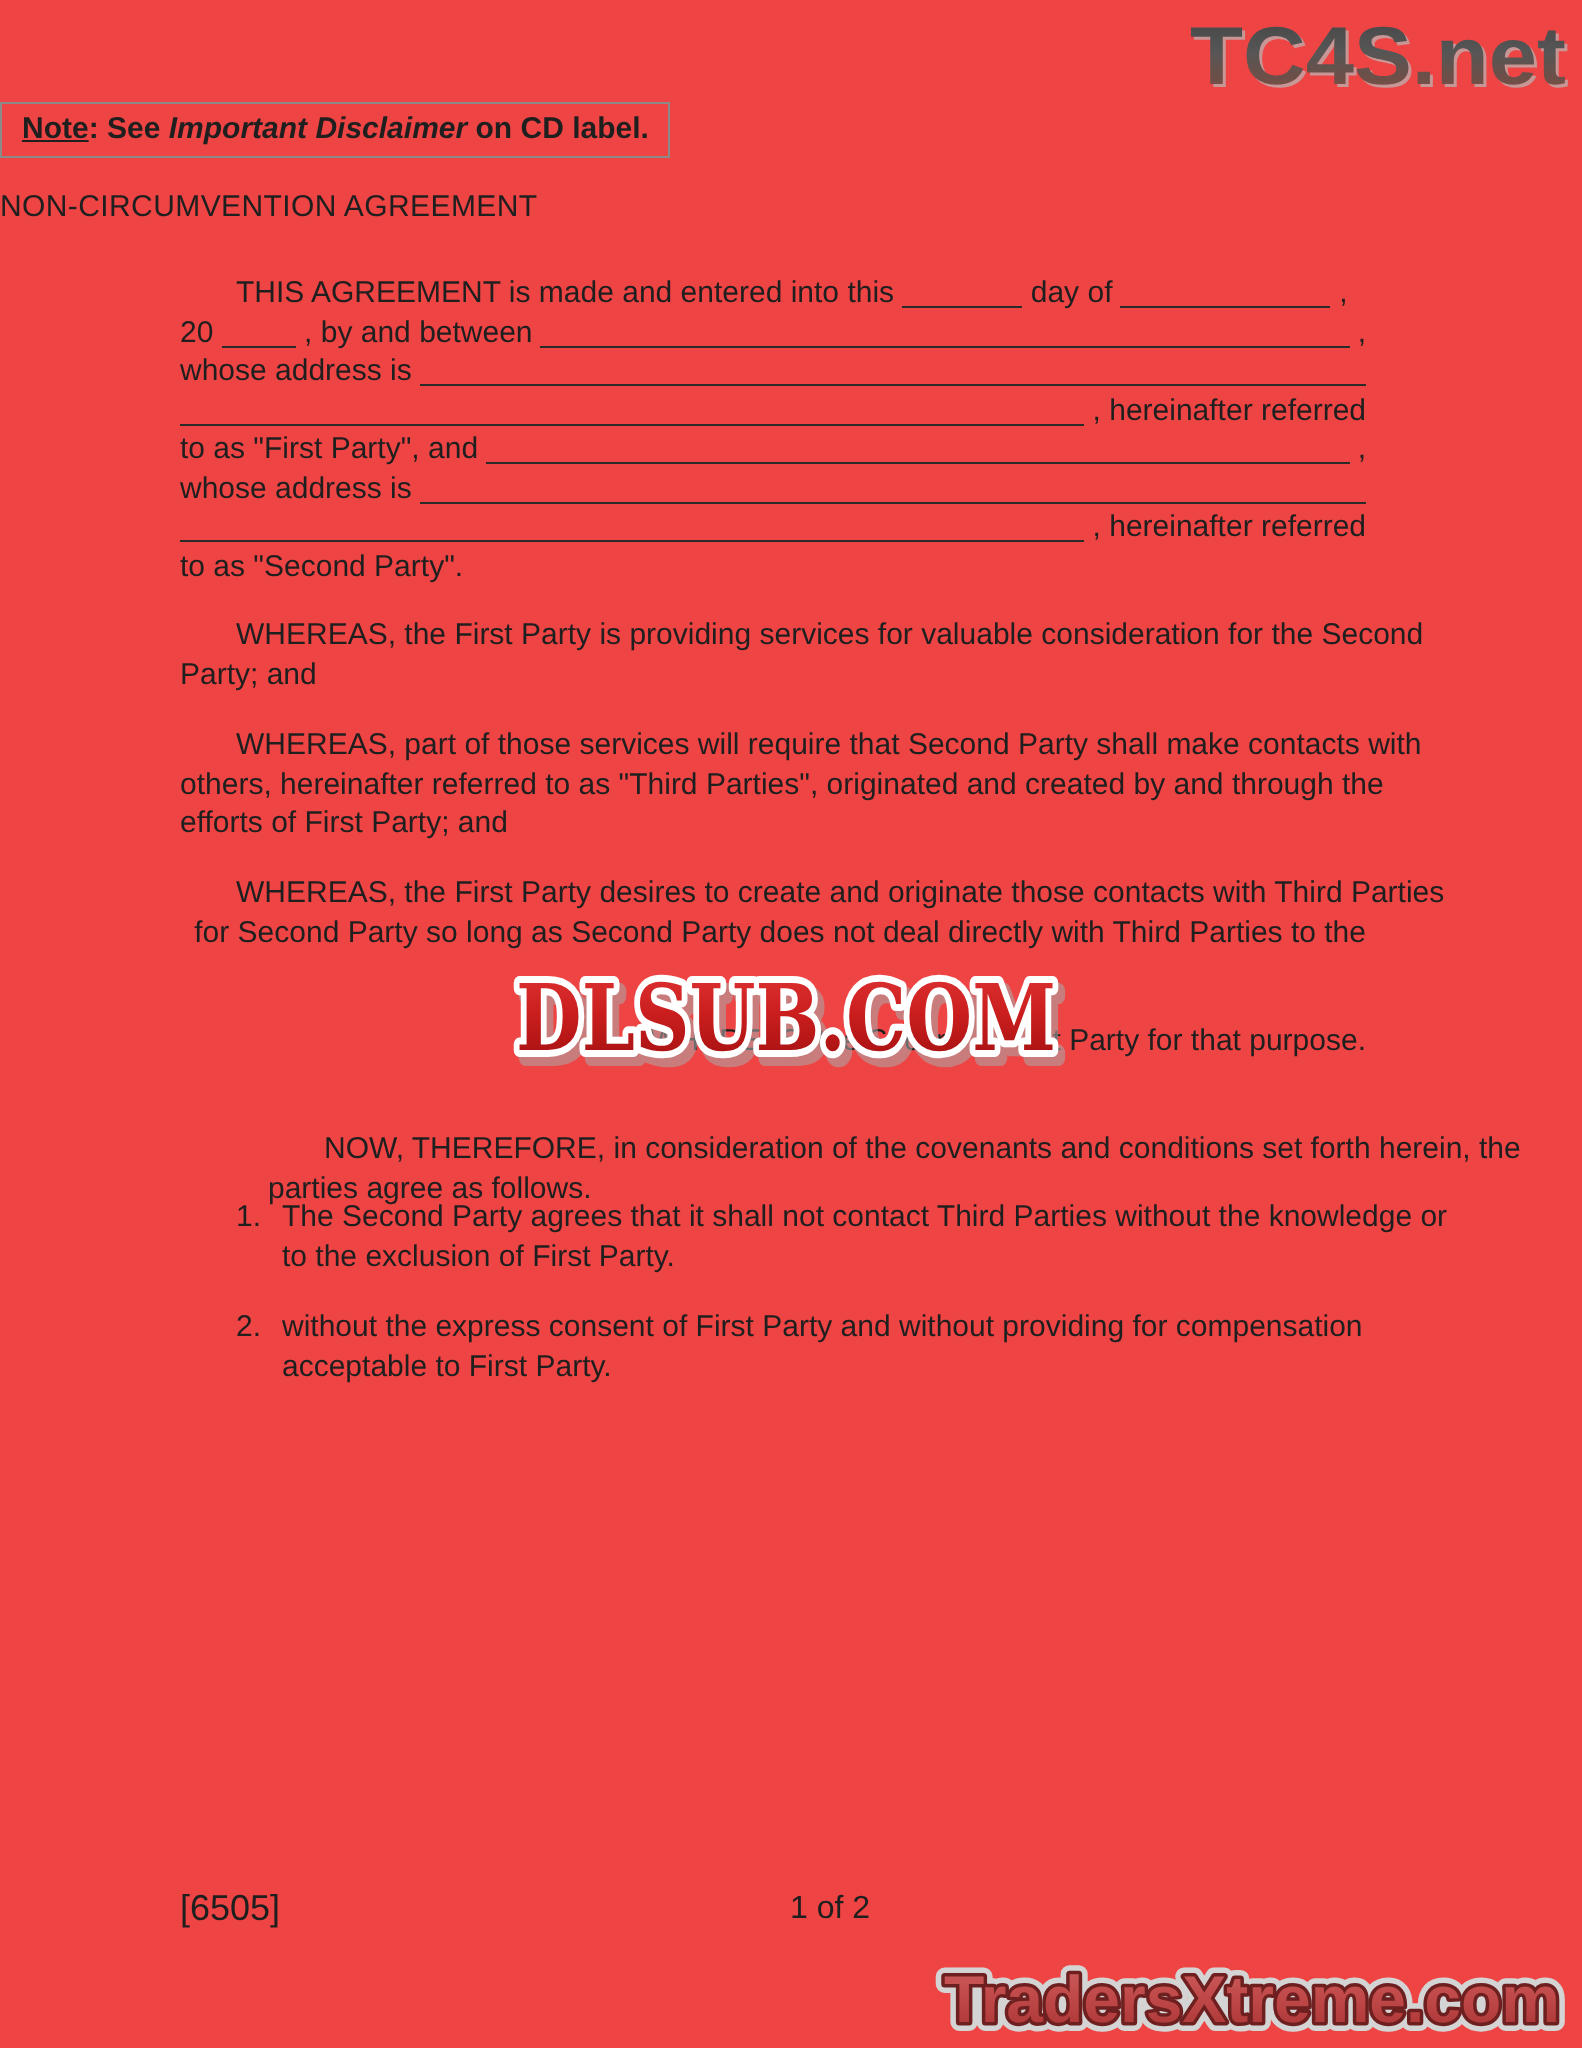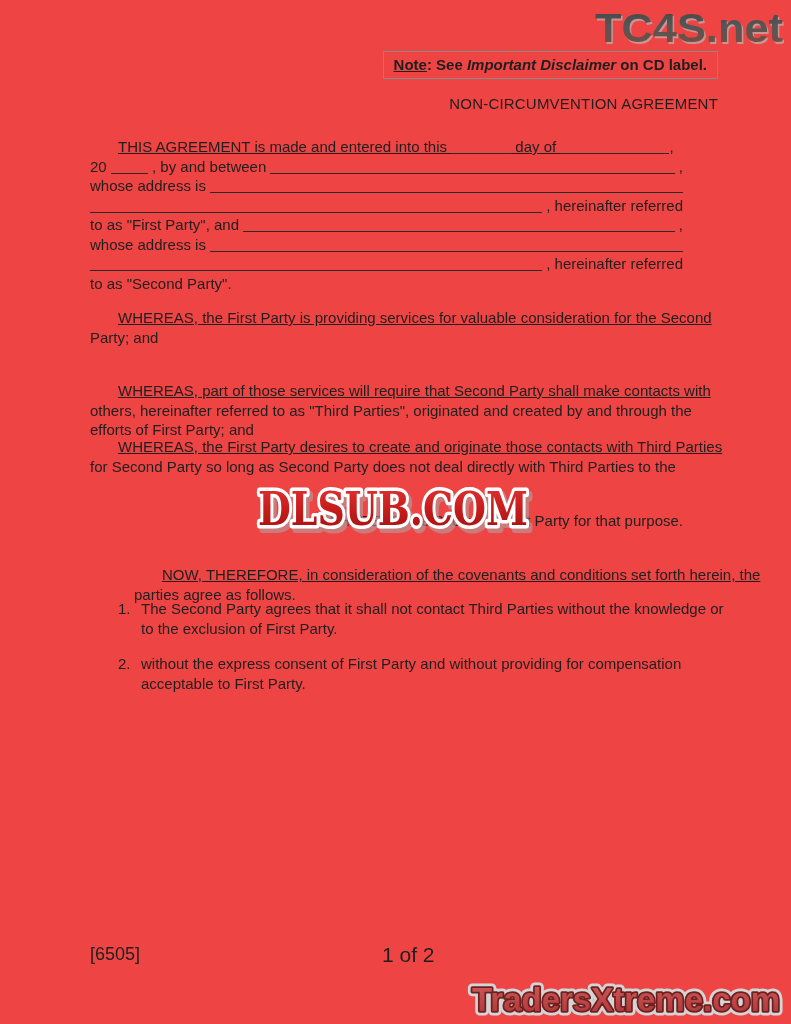--- a/index.html
+++ b/index.html
@@ -7,21 +7,21 @@
   body {
     background:#ffffff;
     font-family:"Liberation Sans", sans-serif;
     color:#1f1f1f;
     position:relative;
     overflow:hidden;
   }
   .page { position:absolute; inset:0; background:#ef4444; }
 
   
-  .center-row { position:absolute; left:0; width:718px; text-align:right; }
+  .center-row { position:absolute; left:0; width:718px; text-align:left; }
 
   
   .note-box {
     display:inline-block;
     border:1px solid #8a8a8a;
     padding:3px 10px 4px 10px;
     font-size:15px;
     font-weight:bold;
     line-height:19px;
     white-space:pre;
@@ -33,41 +33,41 @@
     font-size:15px;
     font-weight:normal;
     letter-spacing:0.2px;
   }
 
   
   .content { position:absolute; left:90px; width:593px; font-size:15px; line-height:19.5px; }
   .block { position:absolute; left:0; width:593px; }
 
   .pline { white-space:pre; height:19.5px; }
-  .ind { padding-left:28px;text-decoration:underline; }
+  .ind { padding-left:28px; }
 
   
   .fline { display:flex; align-items:flex-end; height:19.5px; }
   .fline .seg { white-space:pre; flex:0 0 auto; }
   .blank { height:0; border-bottom:1.5px solid #2a2a2a; margin-bottom:2.5px; flex:0 0 auto; }
   .blank.fill { flex:1 1 auto; }
 
   
   .list-item { position:absolute; left:28px; width:565px; }
   .list-item .num { position:absolute; left:0; top:0; line-height:19.5px; }
   .list-item .item-lines { margin-left:23px; }
 
   
   .wline { position:absolute; left:0; width:593px; height:19.5px; line-height:19.5px; }
   .wline .left-frag { white-space:pre; padding-left:28px; }
   .wline .right-frag { position:absolute; right:0; top:0; white-space:pre; }
 
   
   .footer-left  { position:absolute; left:90px;  top:945px; font-size:18px; line-height:19.5px;text-align:center; }
-  .footer-page  { position:absolute; left:382px; top:945px; font-size:21px; line-height:19.5px; }
+  .footer-page  { position:absolute; left:395px; top:945px; font-size:16px; line-height:19.5px; }
 
   
   .wm-top    { position:absolute; left:589px; top:1px; }
   .wm-center { position:absolute; left:243px; top:479px; }
   .wm-bottom { position:absolute; left:462px; top:975px; }
   svg text { font-family:"Liberation Sans", sans-serif; }
   svg text.serif { font-family:"DejaVu Serif", serif; }
 </style>
 </head>
 <body>
@@ -133,26 +133,26 @@
         </div>
         <div class="fline">
           <span class="seg">to as "Second Party".</span>
         </div>
       </div>
 
     <div class="block" style="top:308px;">
         <div class="pline ind">WHEREAS, the First Party is providing services for valuable consideration for the Second</div>
         <div class="pline">Party; and</div>
       </div>
-    <div class="block" style="top:381px;">
+    <div class="block" style="top:363px;">
         <div class="pline ind">WHEREAS, part of those services will require that Second Party shall make contacts with</div>
         <div class="pline">others, hereinafter referred to as "Third Parties", originated and created by and through the</div>
         <div class="pline">efforts of First Party; and</div>
       </div>
-    <div class="block" style="top:437px;">
+    <div class="block" style="top:437px;text-align:right;">
         <div class="pline ind">WHEREAS, the First Party desires to create and originate those contacts with Third Parties</div>
         <div class="pline">for Second Party so long as Second Party does not deal directly with Third Parties to the</div>
       </div>
 
     <div class="wline" style="top:511px;text-align:center;">
       <span class="left-frag">WHEREAS, the Secon</span>
       <span class="right-frag">st Party for that purpose.</span>
     </div>
 
     <div class="block" style="top:565px;margin-left:44px;">

